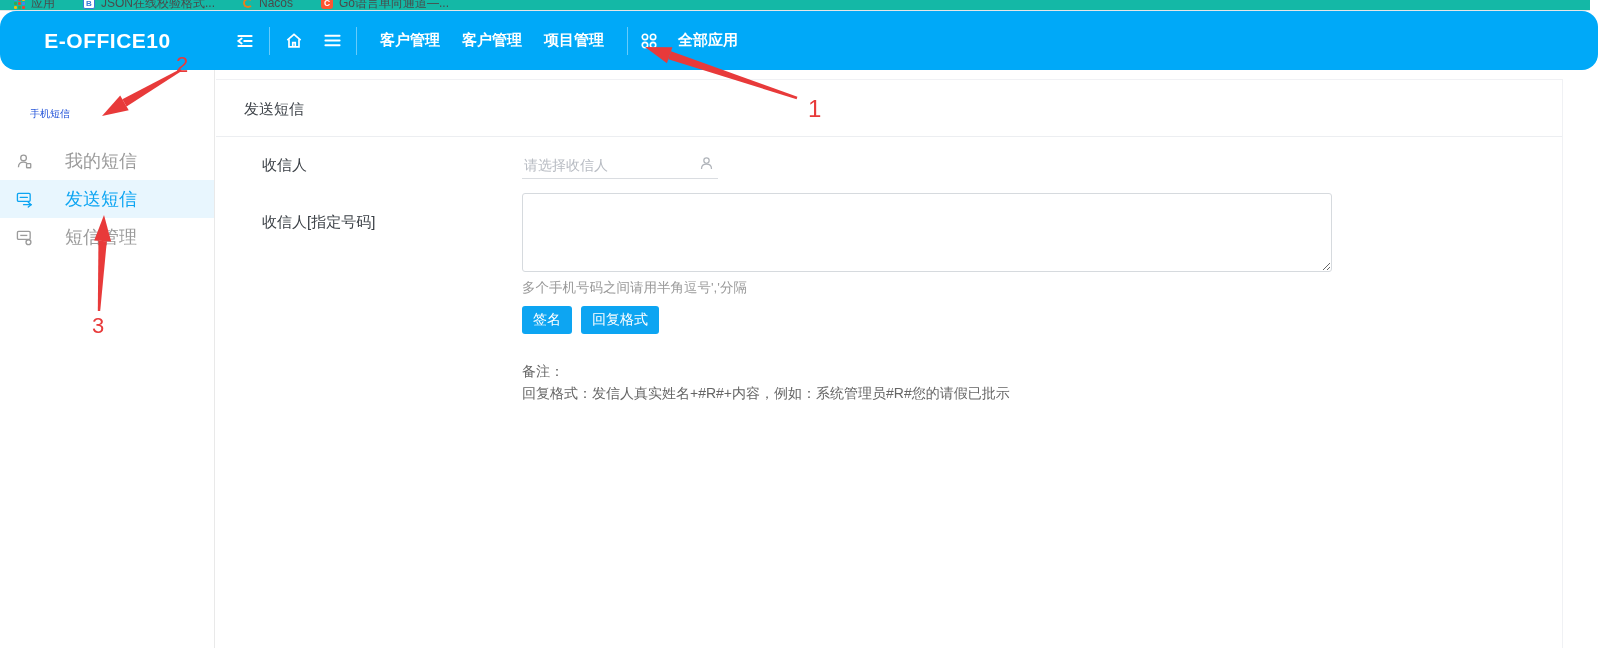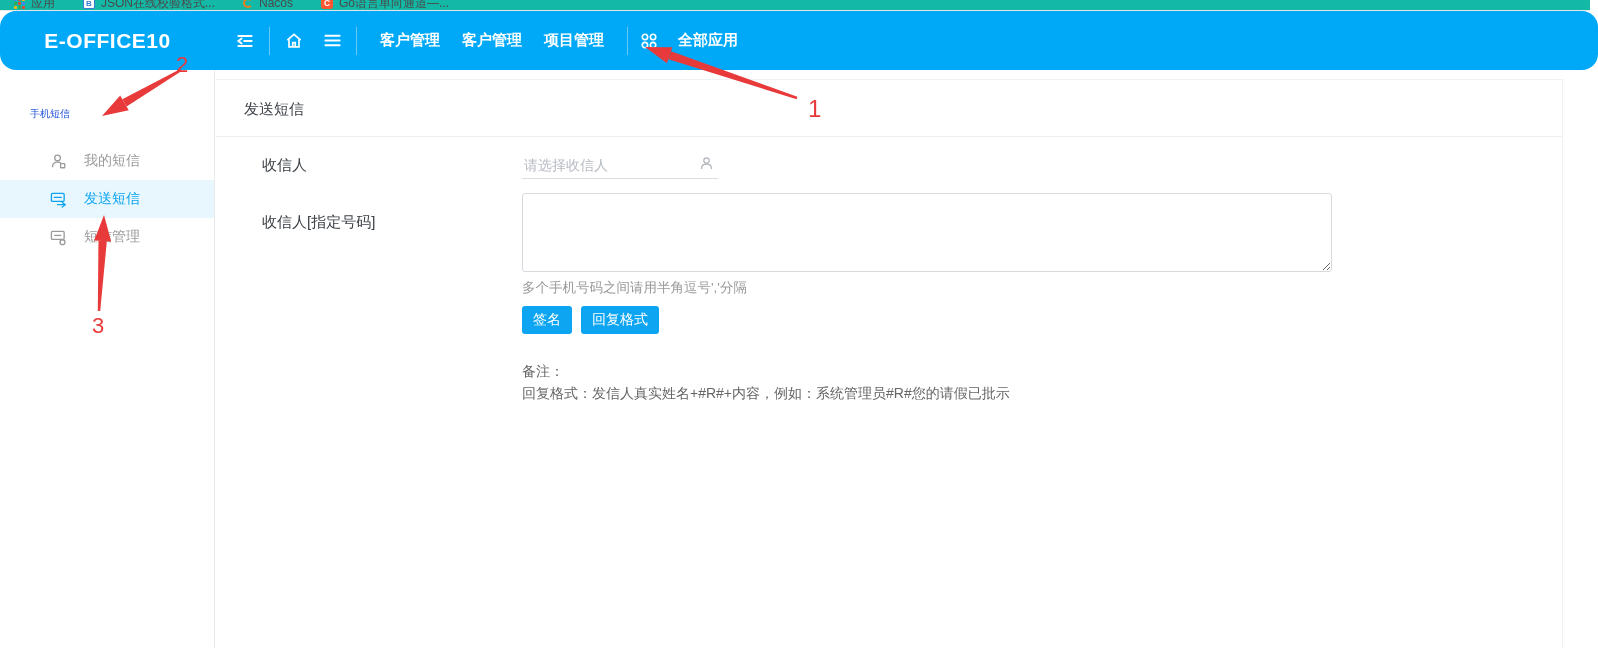--- a/index.html
+++ b/index.html
@@ -29,22 +29,22 @@
   .hicon { display:flex; align-items:center; justify-content:center; width:24px; height:24px; cursor:pointer; }
   .hicon svg { display:block; }
   .nav-item { font-size:15px; font-weight:bold; color:#fff; margin:0 11px; cursor:pointer; white-space:nowrap; }
   .all-apps { display:flex; align-items:center; gap:20px; cursor:pointer; }
   .all-apps span { font-size:15px; font-weight:bold; }
 
   
   .sidebar { position:absolute; top:70px; left:0; bottom:0; width:215px; background:#fff; border-right:1px solid #e9e9e9; }
   .sb-title { margin:37px 0 11px 30px; font-size:10px; color:#1d4ed8; }
   .sb-menu { margin-top:21px; }
-  .sb-item { display:flex; align-items:center; gap:17px; height:38px; padding-left:50px;
-    font-size:14px; color:#9b9b9b; cursor:pointer; }
+  .sb-item { display:flex; align-items:center; gap:32px; height:38px; padding-left:16px;
+    font-size:18px; color:#9b9b9b; cursor:pointer; }
   .sb-item svg { display:block; flex:none; }
   .sb-item.active { background:#e8f6fe; color:#0da5f2; }
 
   
   .main { position:absolute; left:216px; top:70px; right:0; bottom:0; background:#fff; overflow:hidden; }
   .panel { margin-top:9px; margin-right:35px; height:calc(100% - 9px);
     border-top:1px solid #f0f1f4; border-right:1px solid #f0f1f4; }
   .panel-title { height:57px; line-height:57px; padding-left:28px; font-size:15px; color:#3f444a;
     border-bottom:1px solid #eceef1; }
   .form { padding:12px 0 0 46px; color:#3b4046; }

